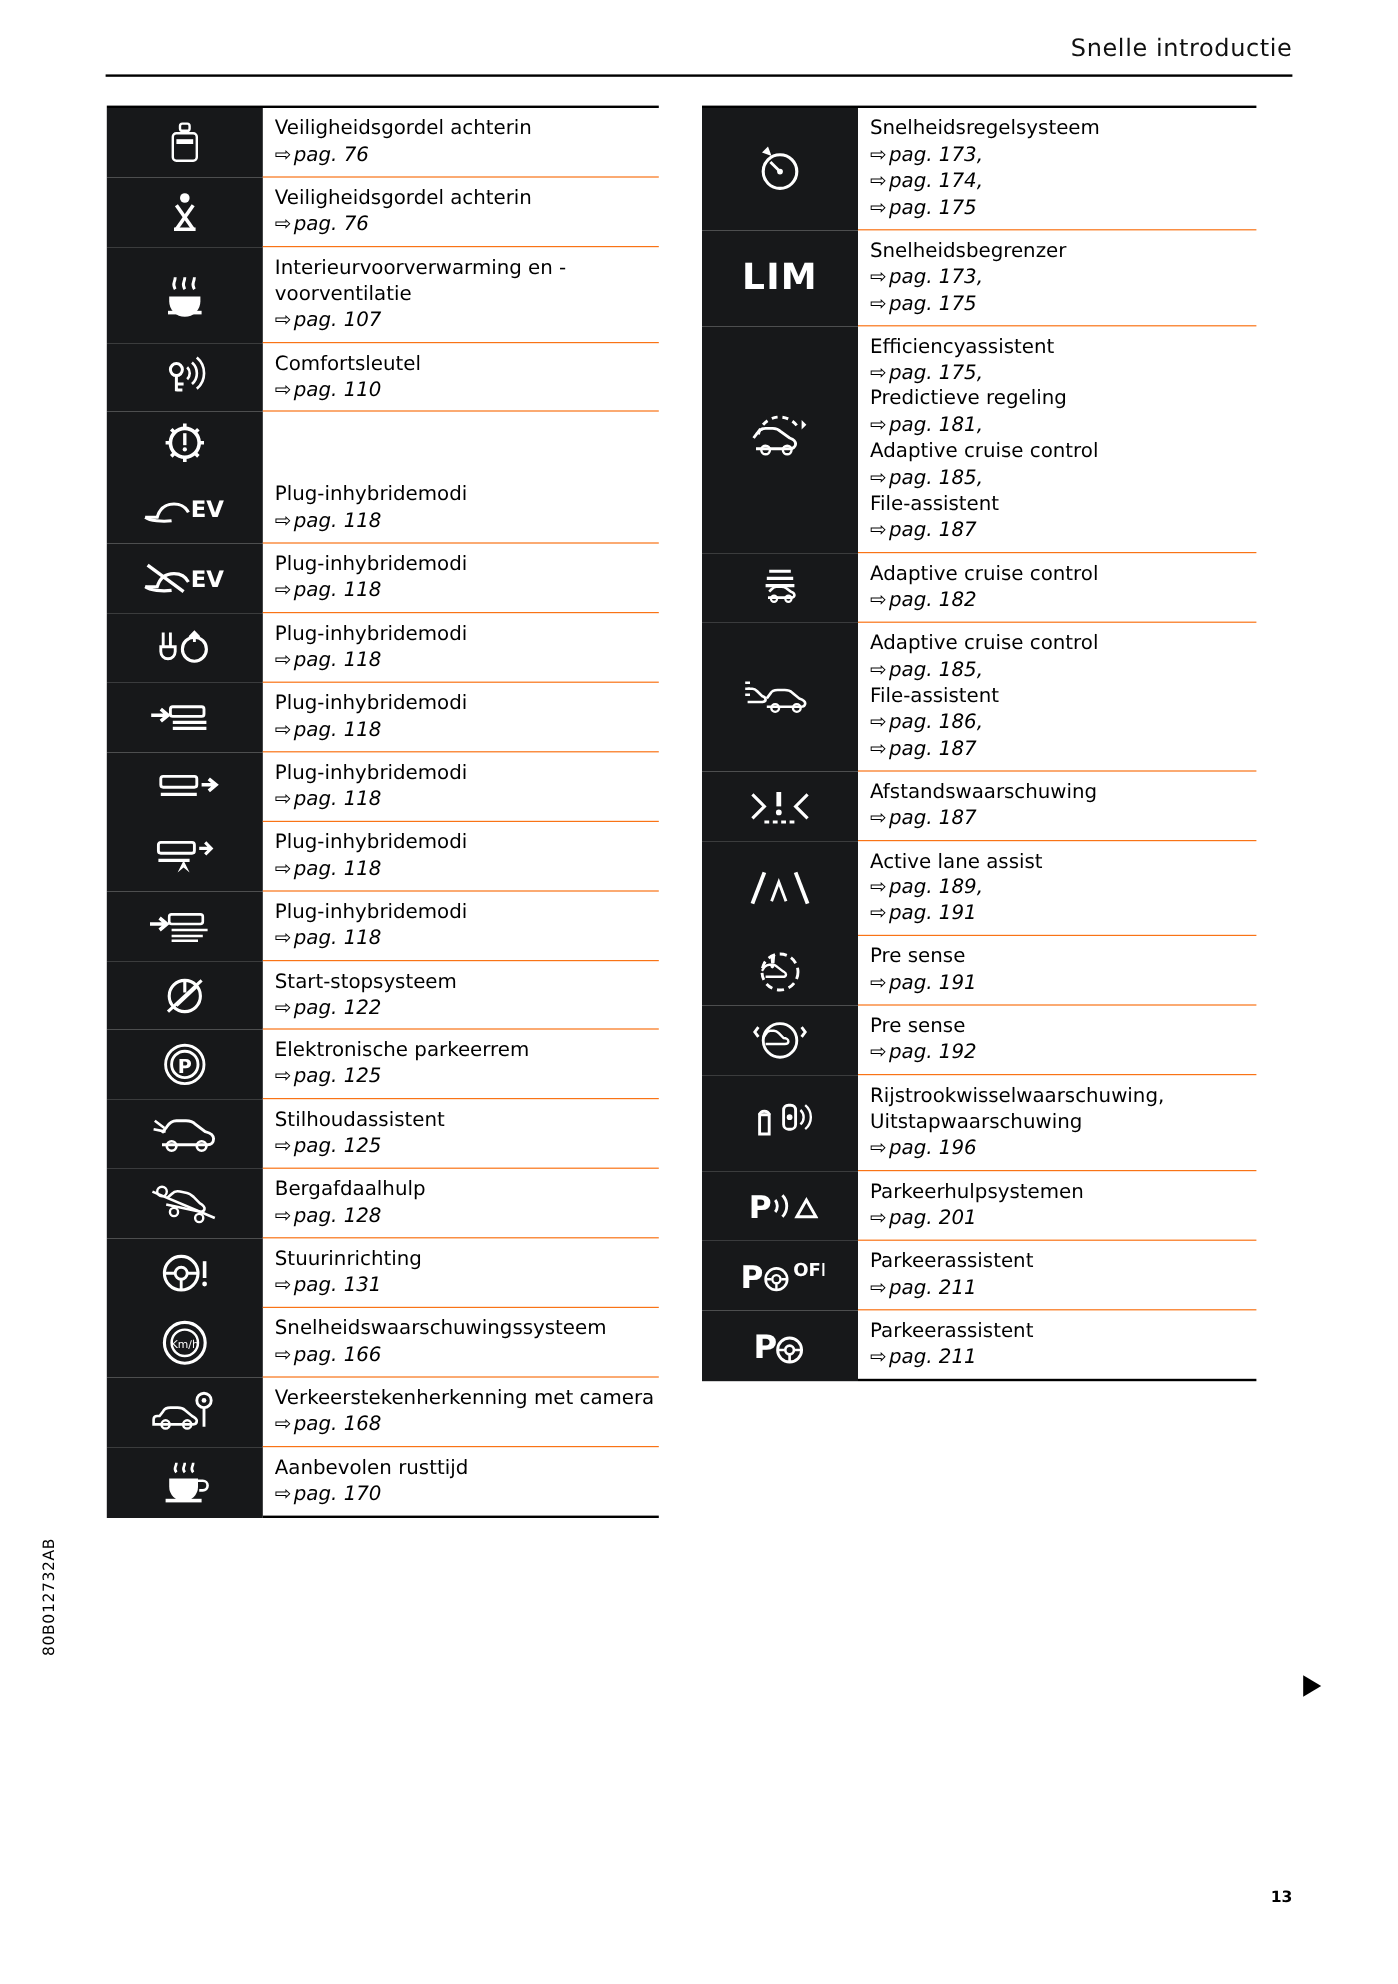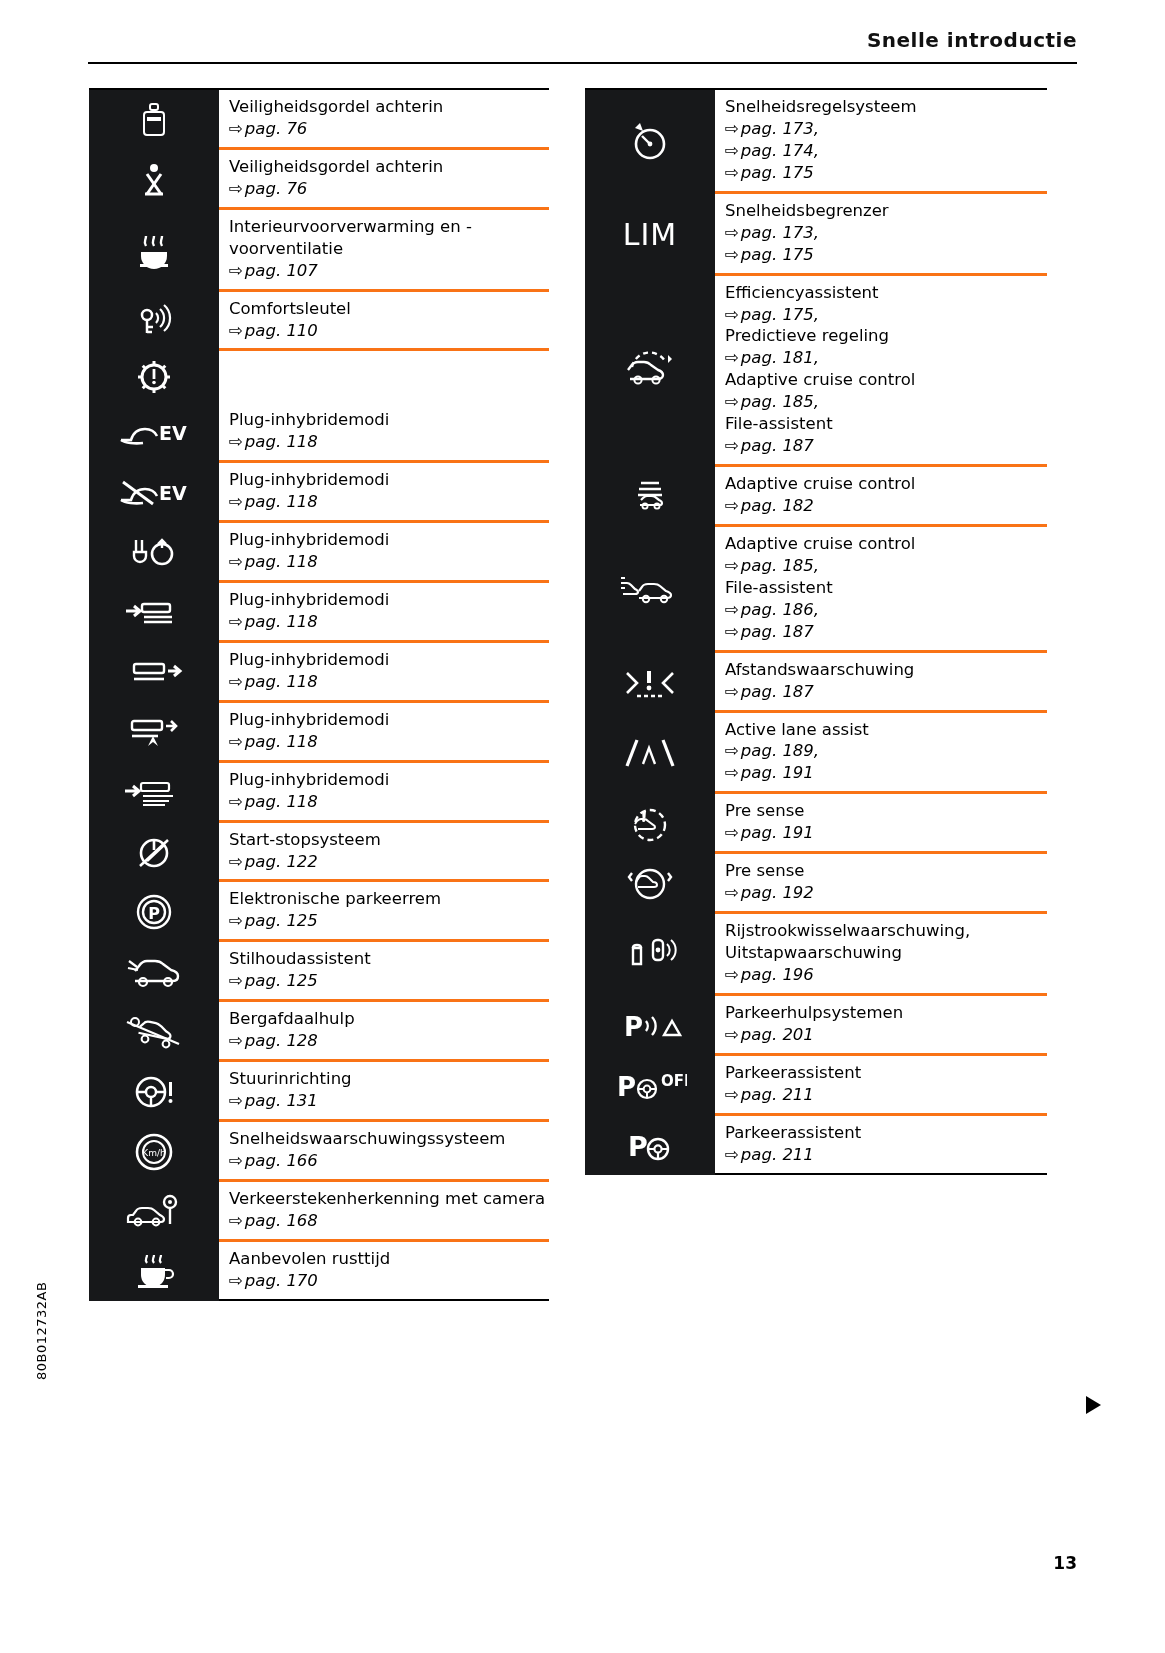--- a/index.html
+++ b/index.html
@@ -18,21 +18,21 @@
   .page {
     position: absolute;
     left: 0; top: 0;
     width: 1165px; height: 1653px;
   }
   .header-title {
     position: absolute;
     right: 88px;
     top: 28px;
     font-size: 20px;
-    font-weight: bold;
+    font-weight: normal;
     letter-spacing: 0.5px;
     color: #111;
   }
   .header-rule {
     position: absolute;
     left: 88px;
     right: 88px;
     top: 62px;
     height: 2px;
     background: #000;
@@ -43,22 +43,22 @@
     top: 1380px;
     font-size: 13px;
     letter-spacing: 0.5px;
     transform: rotate(-90deg);
     transform-origin: left top;
     white-space: nowrap;
   }
   .page-number {
     position: absolute;
     right: 88px;
-    bottom: 80px;
-    font-size: 17px;
+    bottom: 64px;
+    font-size: 13px;
     font-weight: bold;
   }
   .arrow-marker {
     position: absolute;
     right: 64px;
     top: 1396px;
     width: 0; height: 0;
     border-left: 15px solid #000;
     border-top: 9px solid transparent;
     border-bottom: 9px solid transparent;
@@ -85,21 +85,21 @@
     min-width: 130px;
     background: #17181a;
     color: #ffffff;
     display: flex;
     align-items: center;
     justify-content: center;
     padding: 6px 0;
   }
   .text-cell {
     flex: 1;
-    border-bottom: 3px solid #f97316;
+    border-bottom: 1px solid #f97316;
     padding: 6px 0 7px 10px;
     font-size: 16.5px;
     line-height: 1.33;
   }
   .row:last-child .text-cell {
     border-bottom: 2px solid #000;
   }
   .text-cell .title {
     display: block;
   }
@@ -111,21 +111,21 @@
     font-style: normal;
     display: inline-block;
     margin-right: 2px;
   }
   .icon-glyph {
     font-size: 26px;
     line-height: 1;
     display: block;
     text-align: center;
   }
-  .icon-glyph.lim { font-size: 30px; font-weight: normal; letter-spacing: 1px; }
+  .icon-glyph.lim { font-size: 30px; font-weight: bold; letter-spacing: 1px; }
   svg { display: block; }
 </style>
 </head>
 <body>
 
 <div class="page">
 
   <div class="header-title">Snelle introductie</div>
   <div class="header-rule"></div>
 

